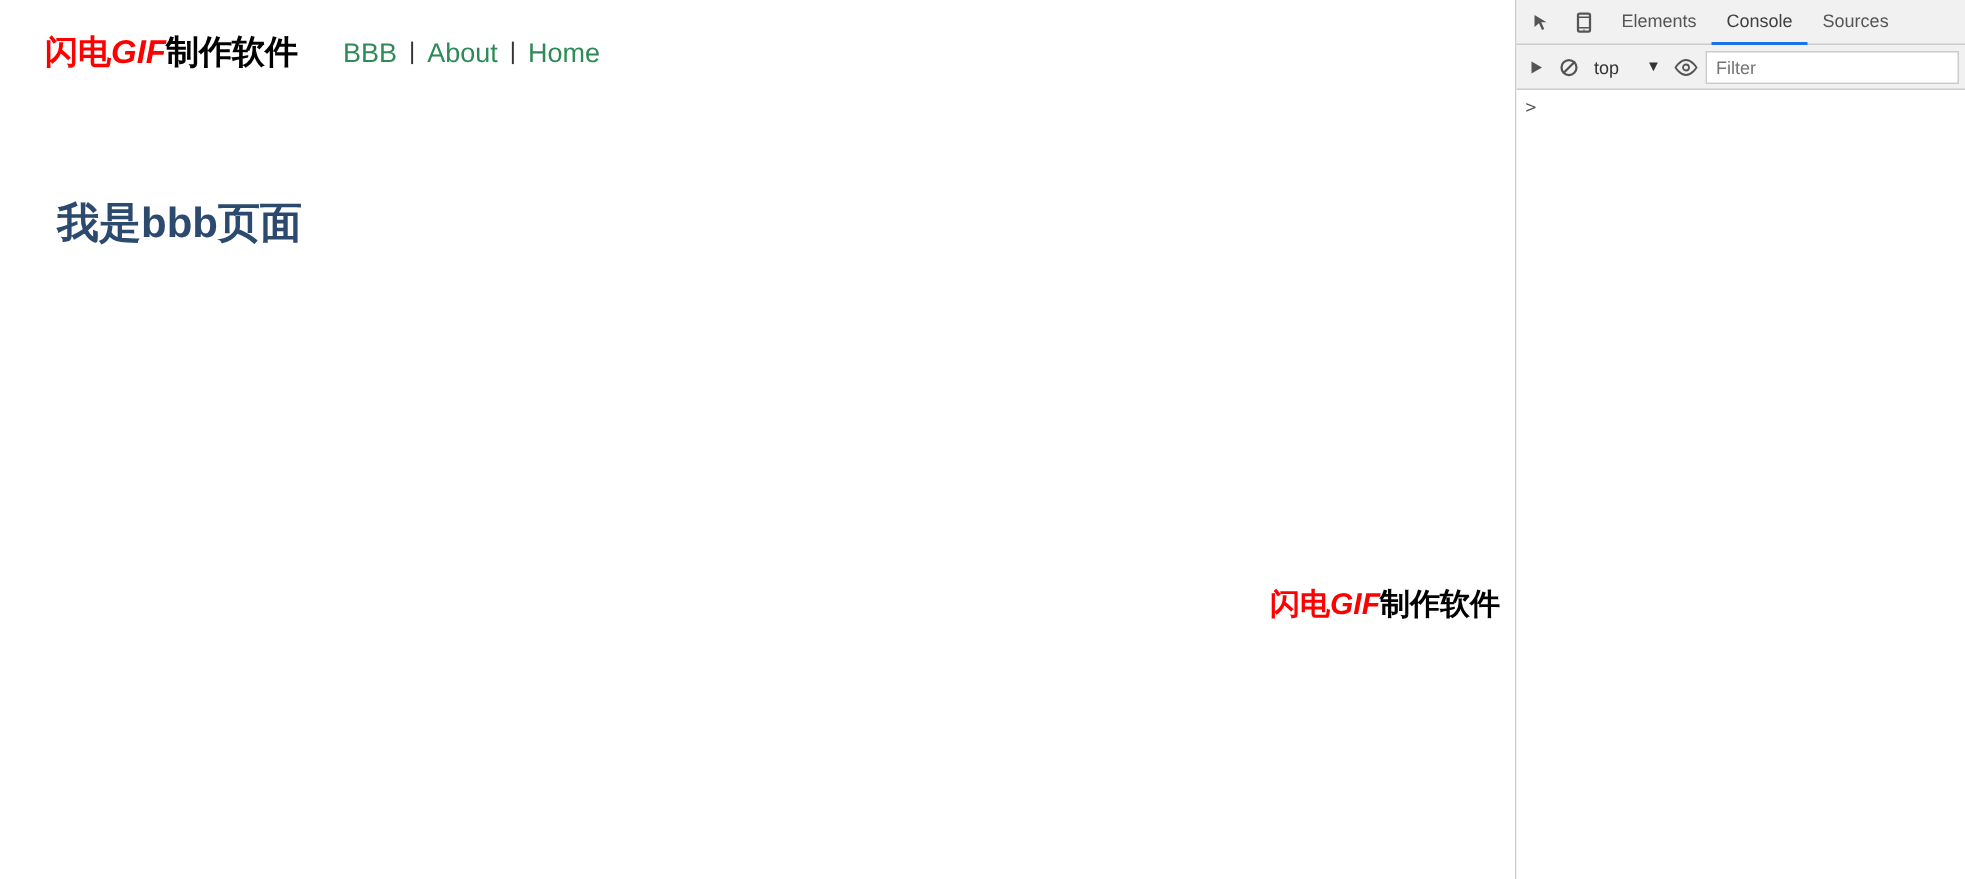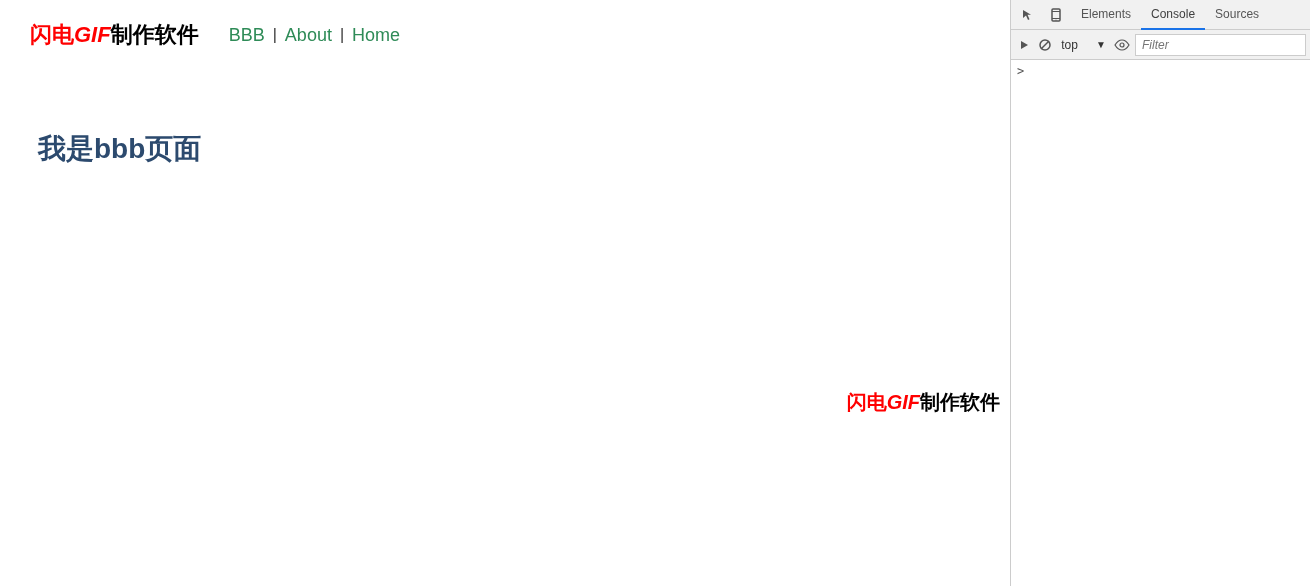--- a/index.html
+++ b/index.html
@@ -181,21 +181,20 @@
 
     .devtools-filter {
       flex: 1;
       height: 22px;
       border: 1px solid #ccc;
       background: #fff;
       font-size: 12px;
       padding: 0 6px;
       color: #999;
       outline: none;
-      font-style: italic;
     }
 
     .devtools-console-area {
       flex: 1;
       background: #fff;
       padding: 4px 6px;
       font-size: 12px;
       font-family: monospace;
     }
 

